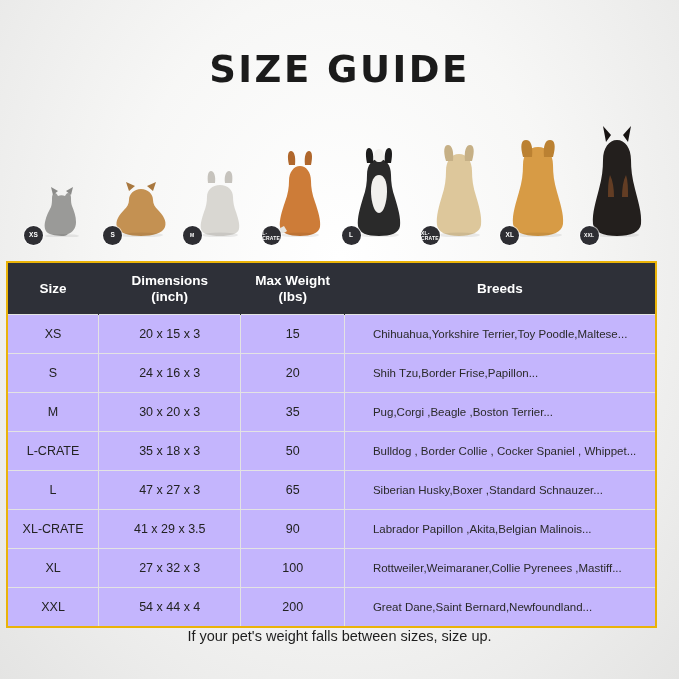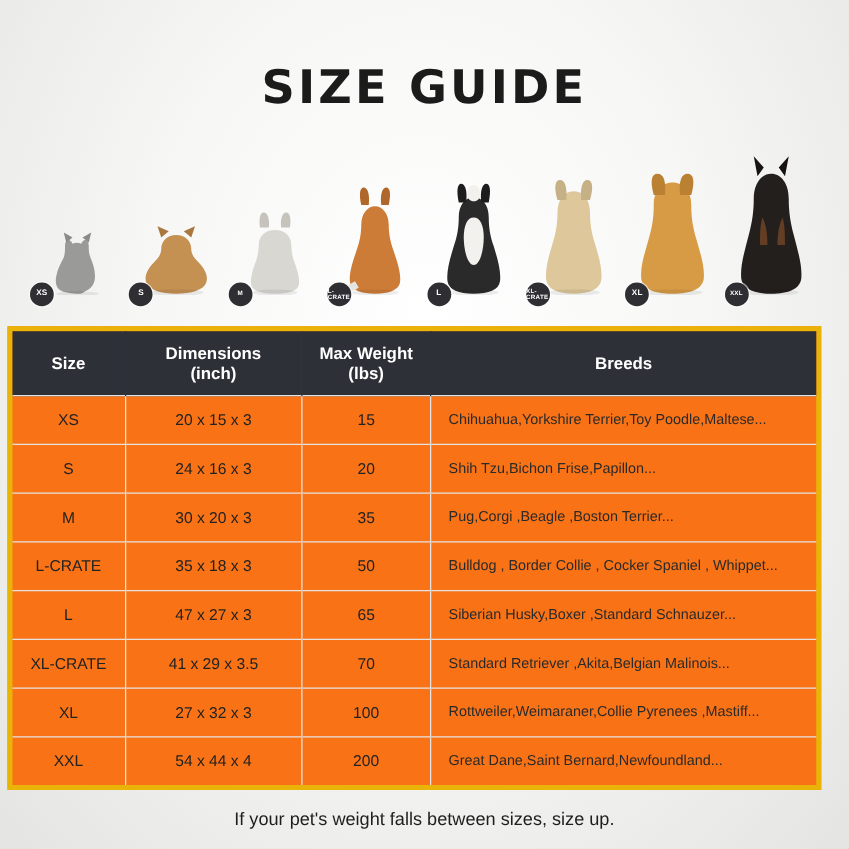--- a/index.html
+++ b/index.html
@@ -73,22 +73,22 @@
     line-height: 1;
     letter-spacing: 0.2px;
     z-index: 5;
     box-shadow: 0 0 0 1px rgba(255,255,255,0.6);
   }
   .badge.small-text { font-size: 5px; }
 
   
   .table-wrap {
     margin: 20px 22px 0 6px;
-    border: 4px solid #eab308;
-    background: #f97316;
+    border: 2px solid #eab308;
+    background: #c4b5fd;
   }
   table {
     width: 100%;
     border-collapse: collapse;
     font-size: 12.5px;
   }
   thead th {
     background: #2e3038;
     color: #ffffff;
     font-weight: bold;
@@ -104,34 +104,34 @@
     border-right: 1px solid #e3e3e3;
     padding: 9px 6px;
     text-align: center;
     color: #222;
     font-size: 12.5px;
     height: 20px;
   }
   tbody td:last-child { border-right: none; }
   td.breeds {
     text-align: left;
-    padding-left: 14px;
+    padding-left: 28px;
     font-size: 11.5px;
     color: #2a2a2a;
   }
   .col-size   { width: 14%; }
   .col-dim    { width: 22%; }
   .col-weight { width: 16%; }
   .col-breeds { width: 48%; }
 
   .footnote {
     text-align: center;
     font-size: 14.5px;
     color: #1e1e1e;
-    margin-top: 16px;
+    margin-top: 0;
   }
 </style>
 </head>
 <body>
 
 <div class="page">
 
   <h1 class="title">SIZE GUIDE</h1>
 
   <div class="dog-row">
@@ -266,21 +266,21 @@
         <tr>
           <td>XS</td>
           <td>20 x 15 x 3</td>
           <td>15</td>
           <td class="breeds">Chihuahua,Yorkshire Terrier,Toy Poodle,Maltese...</td>
         </tr>
         <tr>
           <td>S</td>
           <td>24 x 16 x 3</td>
           <td>20</td>
-          <td class="breeds">Shih Tzu,Bichon Frise,Papillon...</td>
+          <td class="breeds">Shih Tzu,Border Frise,Papillon...</td>
         </tr>
         <tr>
           <td>M</td>
           <td>30 x 20 x 3</td>
           <td>35</td>
           <td class="breeds">Pug,Corgi ,Beagle ,Boston Terrier...</td>
         </tr>
         <tr>
           <td>L-CRATE</td>
           <td>35 x 18 x 3</td>
@@ -289,22 +289,22 @@
         </tr>
         <tr>
           <td>L</td>
           <td>47 x 27 x 3</td>
           <td>65</td>
           <td class="breeds">Siberian Husky,Boxer ,Standard Schnauzer...</td>
         </tr>
         <tr>
           <td>XL-CRATE</td>
           <td>41 x 29 x 3.5</td>
-          <td>70</td>
-          <td class="breeds">Standard Retriever ,Akita,Belgian Malinois...</td>
+          <td>90</td>
+          <td class="breeds">Labrador Papillon ,Akita,Belgian Malinois...</td>
         </tr>
         <tr>
           <td>XL</td>
           <td>27 x 32 x 3</td>
           <td>100</td>
           <td class="breeds">Rottweiler,Weimaraner,Collie Pyrenees ,Mastiff...</td>
         </tr>
         <tr>
           <td>XXL</td>
           <td>54 x 44 x 4</td>

